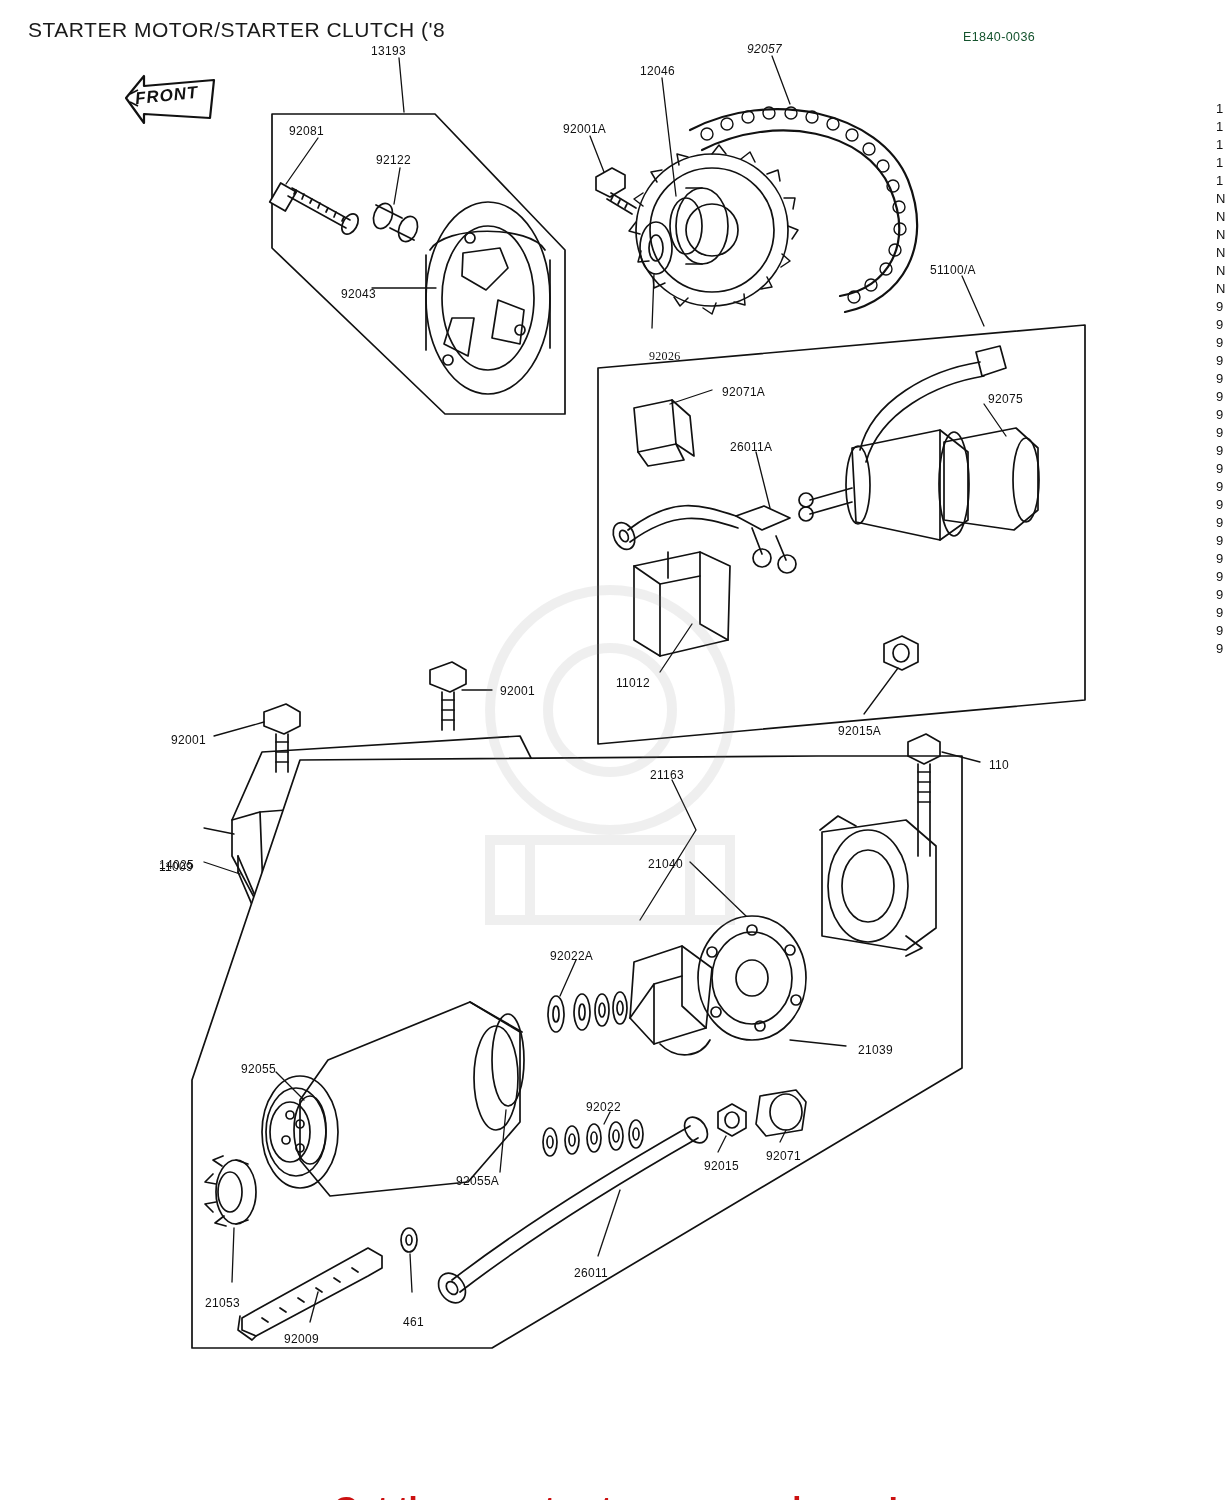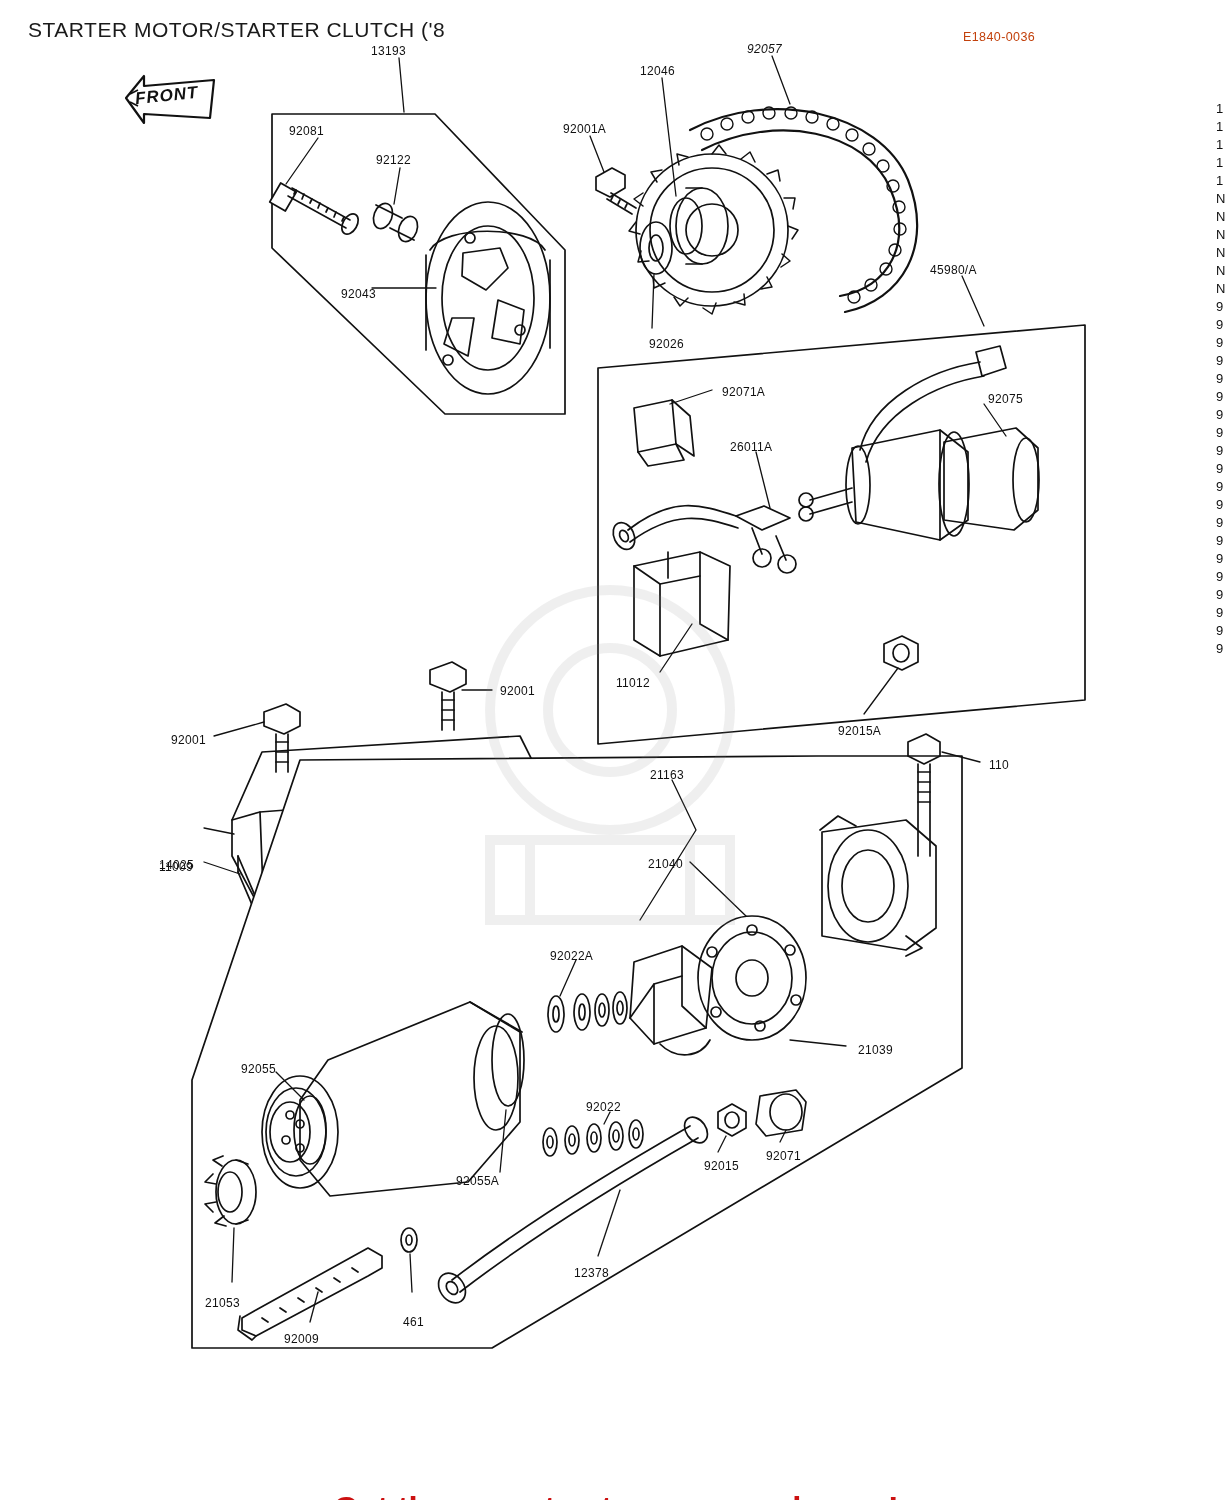--- a/index.html
+++ b/index.html
@@ -34,21 +34,21 @@
     letter-spacing: 0.5px;
     color: #1a1a1a;
     white-space: nowrap;
   }
   .docid {
     position: absolute;
     left: 963px;
     top: 30px;
     font-size: 12.5px;
     letter-spacing: 0.4px;
-    color: #c2410c;
+    color: #14532d;
     white-space: nowrap;
   }
   #footer-wrap {
     position: absolute;
     left: 0;
     top: 1490px;
     width: 1232px;
     text-align: center;
   }
   #footer-wrap .footer-text {
@@ -536,22 +536,22 @@
     </div>
 
   <div id="callout-layer">
       <div class="callout" style="left: 371px; top: 44px;">13193</div>
       <div class="callout" style="left: 640px; top: 64px;">12046</div>
       <div class="callout" style="left: 747px; top: 42px; font-style: italic;">92057</div>
       <div class="callout" style="left: 289px; top: 124px; text-align: center;">92081</div>
       <div class="callout" style="left: 376px; top: 153px;">92122</div>
       <div class="callout" style="left: 563px; top: 122px;">92001A</div>
       <div class="callout" style="left: 341px; top: 287px;">92043</div>
-      <div class="callout" style="left: 649px; top: 337px;">92026</div>
-      <div class="callout" style="left: 930px; top: 263px;">45980/A</div>
+      <div class="callout" style="left: 649px; top: 349px; font-family: Liberation Serif, serif;">92026</div>
+      <div class="callout" style="left: 930px; top: 263px;">51100/A</div>
       <div class="callout" style="left: 722px; top: 385px;">92071A</div>
       <div class="callout" style="left: 988px; top: 392px;">92075</div>
       <div class="callout" style="left: 730px; top: 440px;">26011A</div>
       <div class="callout" style="left: 616px; top: 676px;">11012</div>
       <div class="callout" style="left: 500px; top: 684px;">92001</div>
       <div class="callout" style="left: 838px; top: 724px;">92015A</div>
       <div class="callout" style="left: 171px; top: 733px;">92001</div>
       <div class="callout" style="left: 989px; top: 758px;">110</div>
       <div class="callout" style="left: 650px; top: 768px;">21163</div>
       <div class="callout" style="left: 159px; top: 858px;">14025</div>
@@ -559,20 +559,20 @@
       <div class="callout" style="left: 159px; top: 860px;">11009</div>
       <div class="callout" style="left: 550px; top: 949px;">92022A</div>
       <div class="callout" style="left: 858px; top: 1043px;">21039</div>
       <div class="callout" style="left: 241px; top: 1062px;">92055</div>
       <div class="callout" style="left: 586px; top: 1100px;">92022</div>
       <div class="callout" style="left: 704px; top: 1159px;">92015</div>
       <div class="callout" style="left: 766px; top: 1149px;">92071</div>
       <div class="callout" style="left: 456px; top: 1174px;">92055A</div>
       <div class="callout" style="left: 205px; top: 1296px;">21053</div>
       <div class="callout" style="left: 403px; top: 1303px; margin-top: 12px;">461</div>
-      <div class="callout" style="left: 574px; top: 1266px;">12378</div>
+      <div class="callout" style="left: 574px; top: 1266px;">26011</div>
       <div class="callout" style="left: 284px; top: 1332px;">92009</div>
     </div>
 
   <div id="footer-wrap">
     <span class="footer-text">Get these parts at www.cmsnl.com !</span>
   </div>
 </div>
 
 </body></html>

